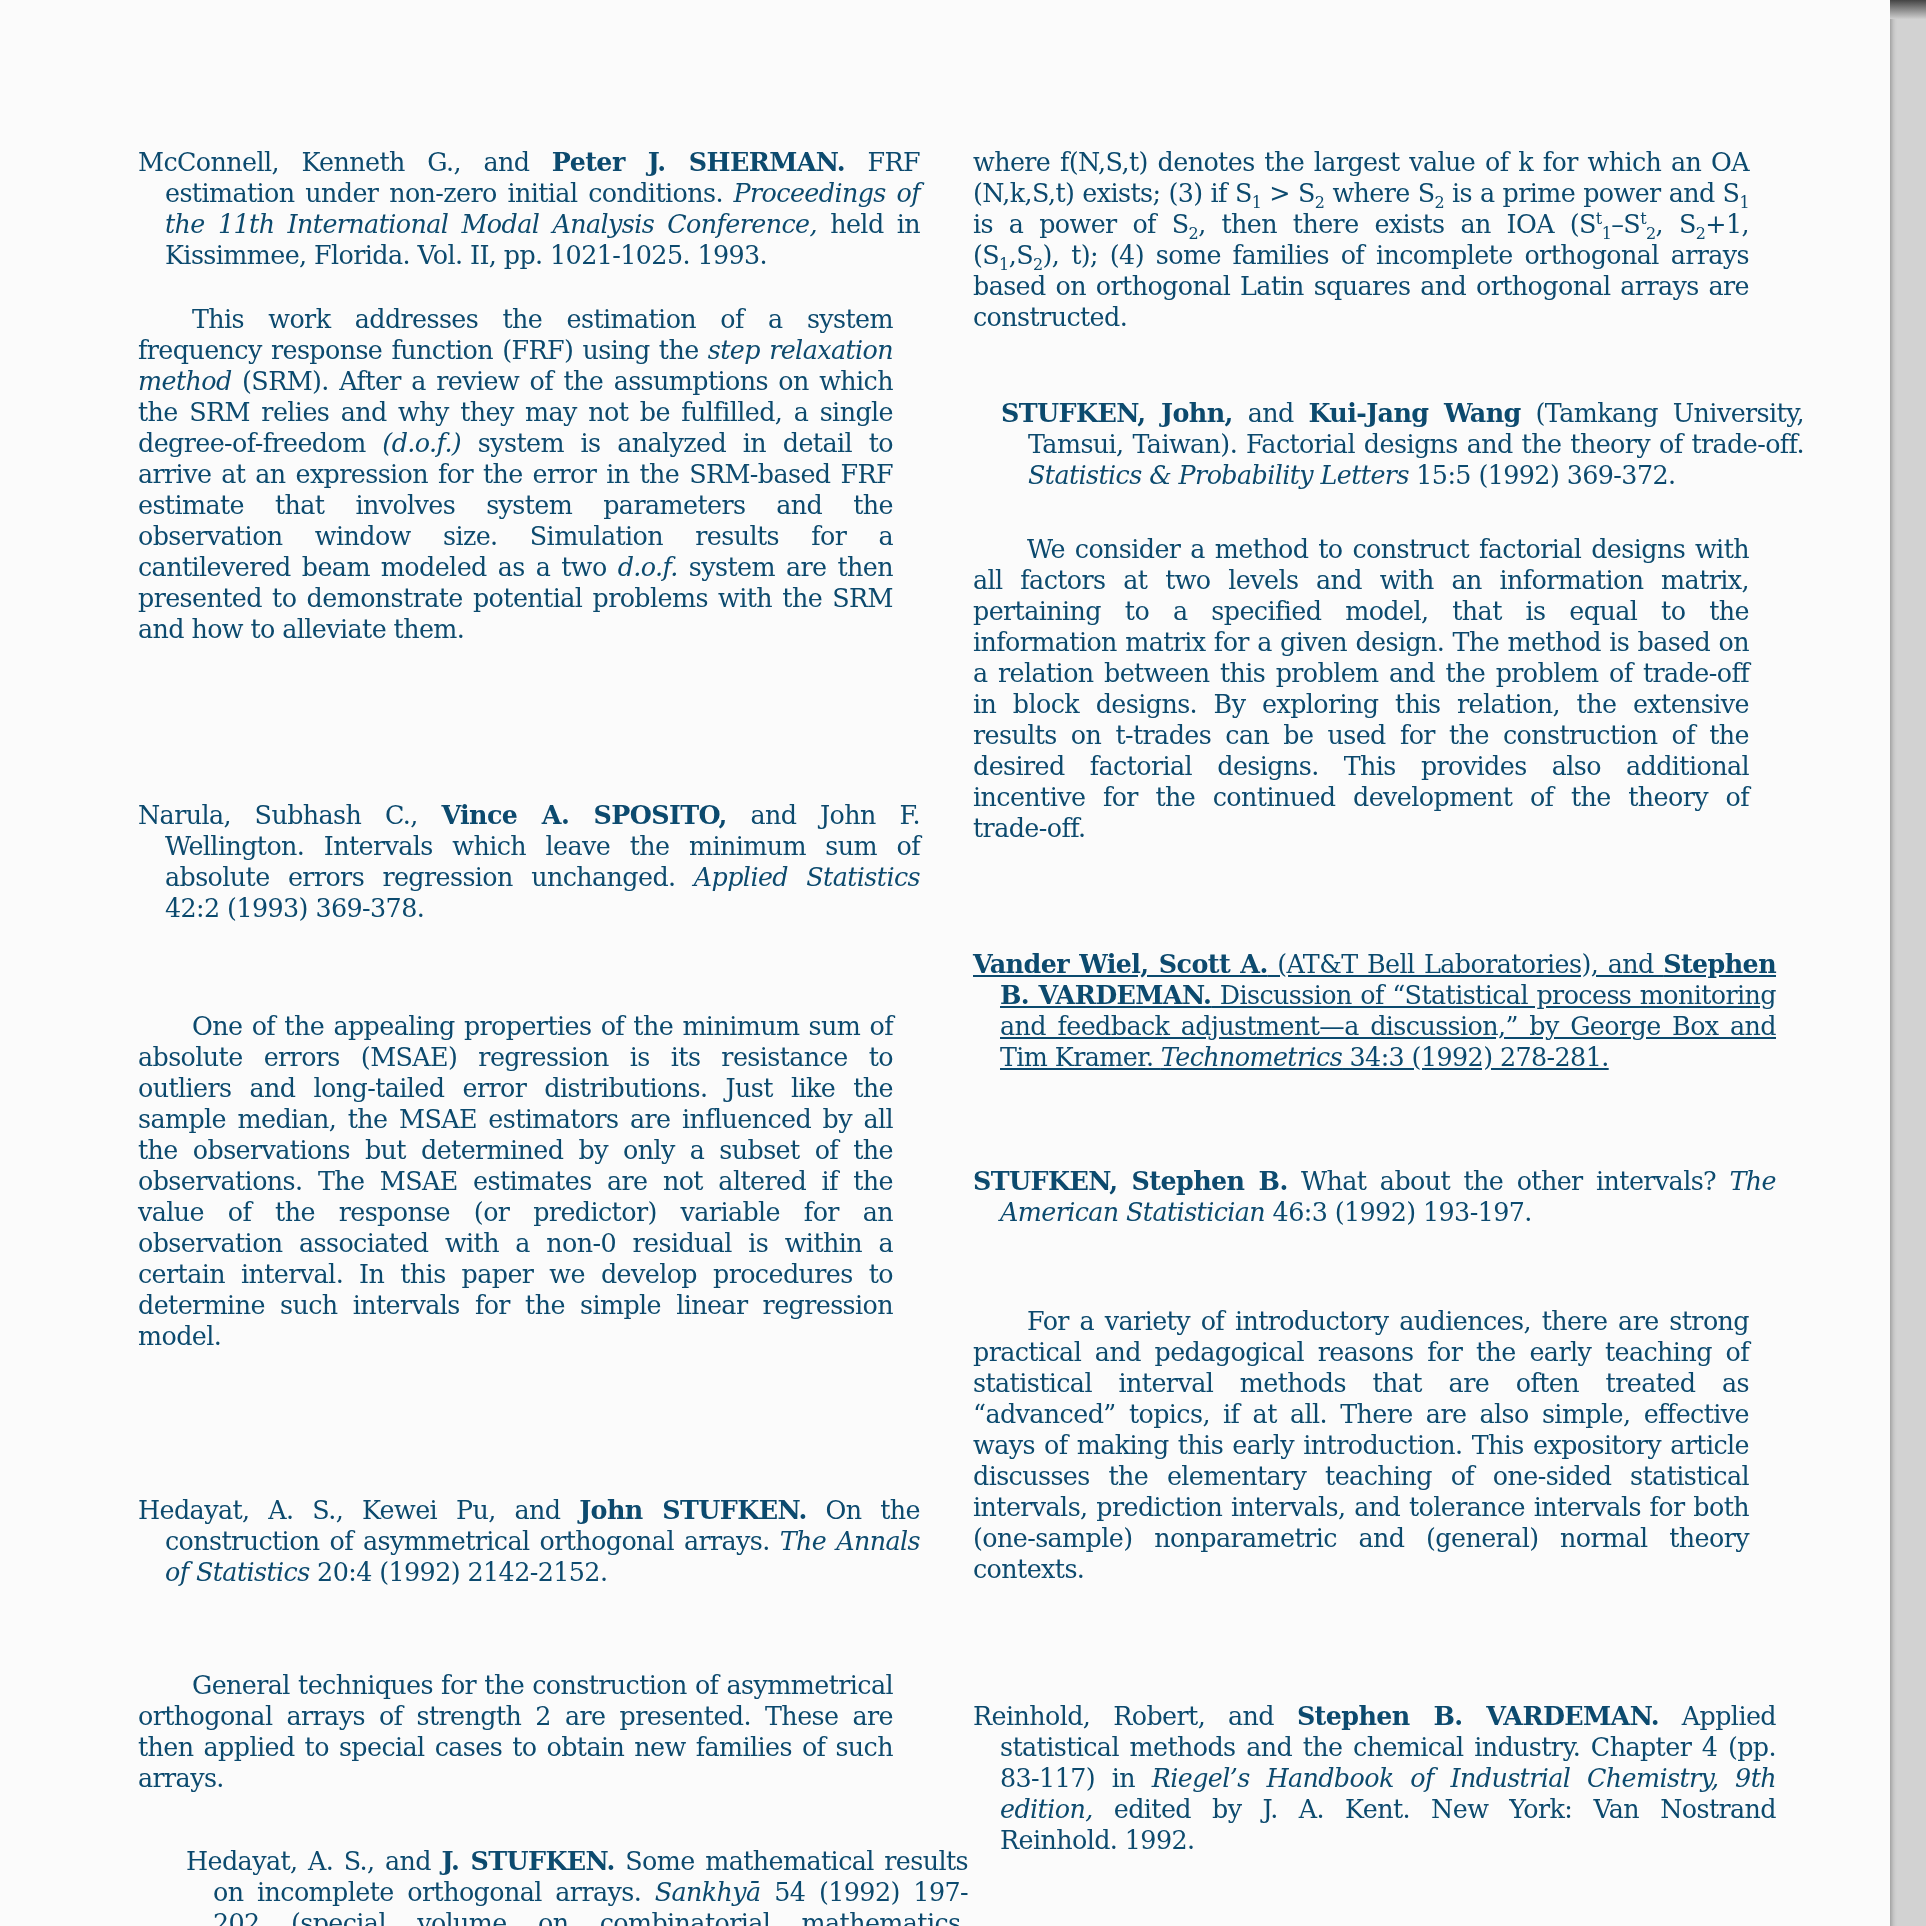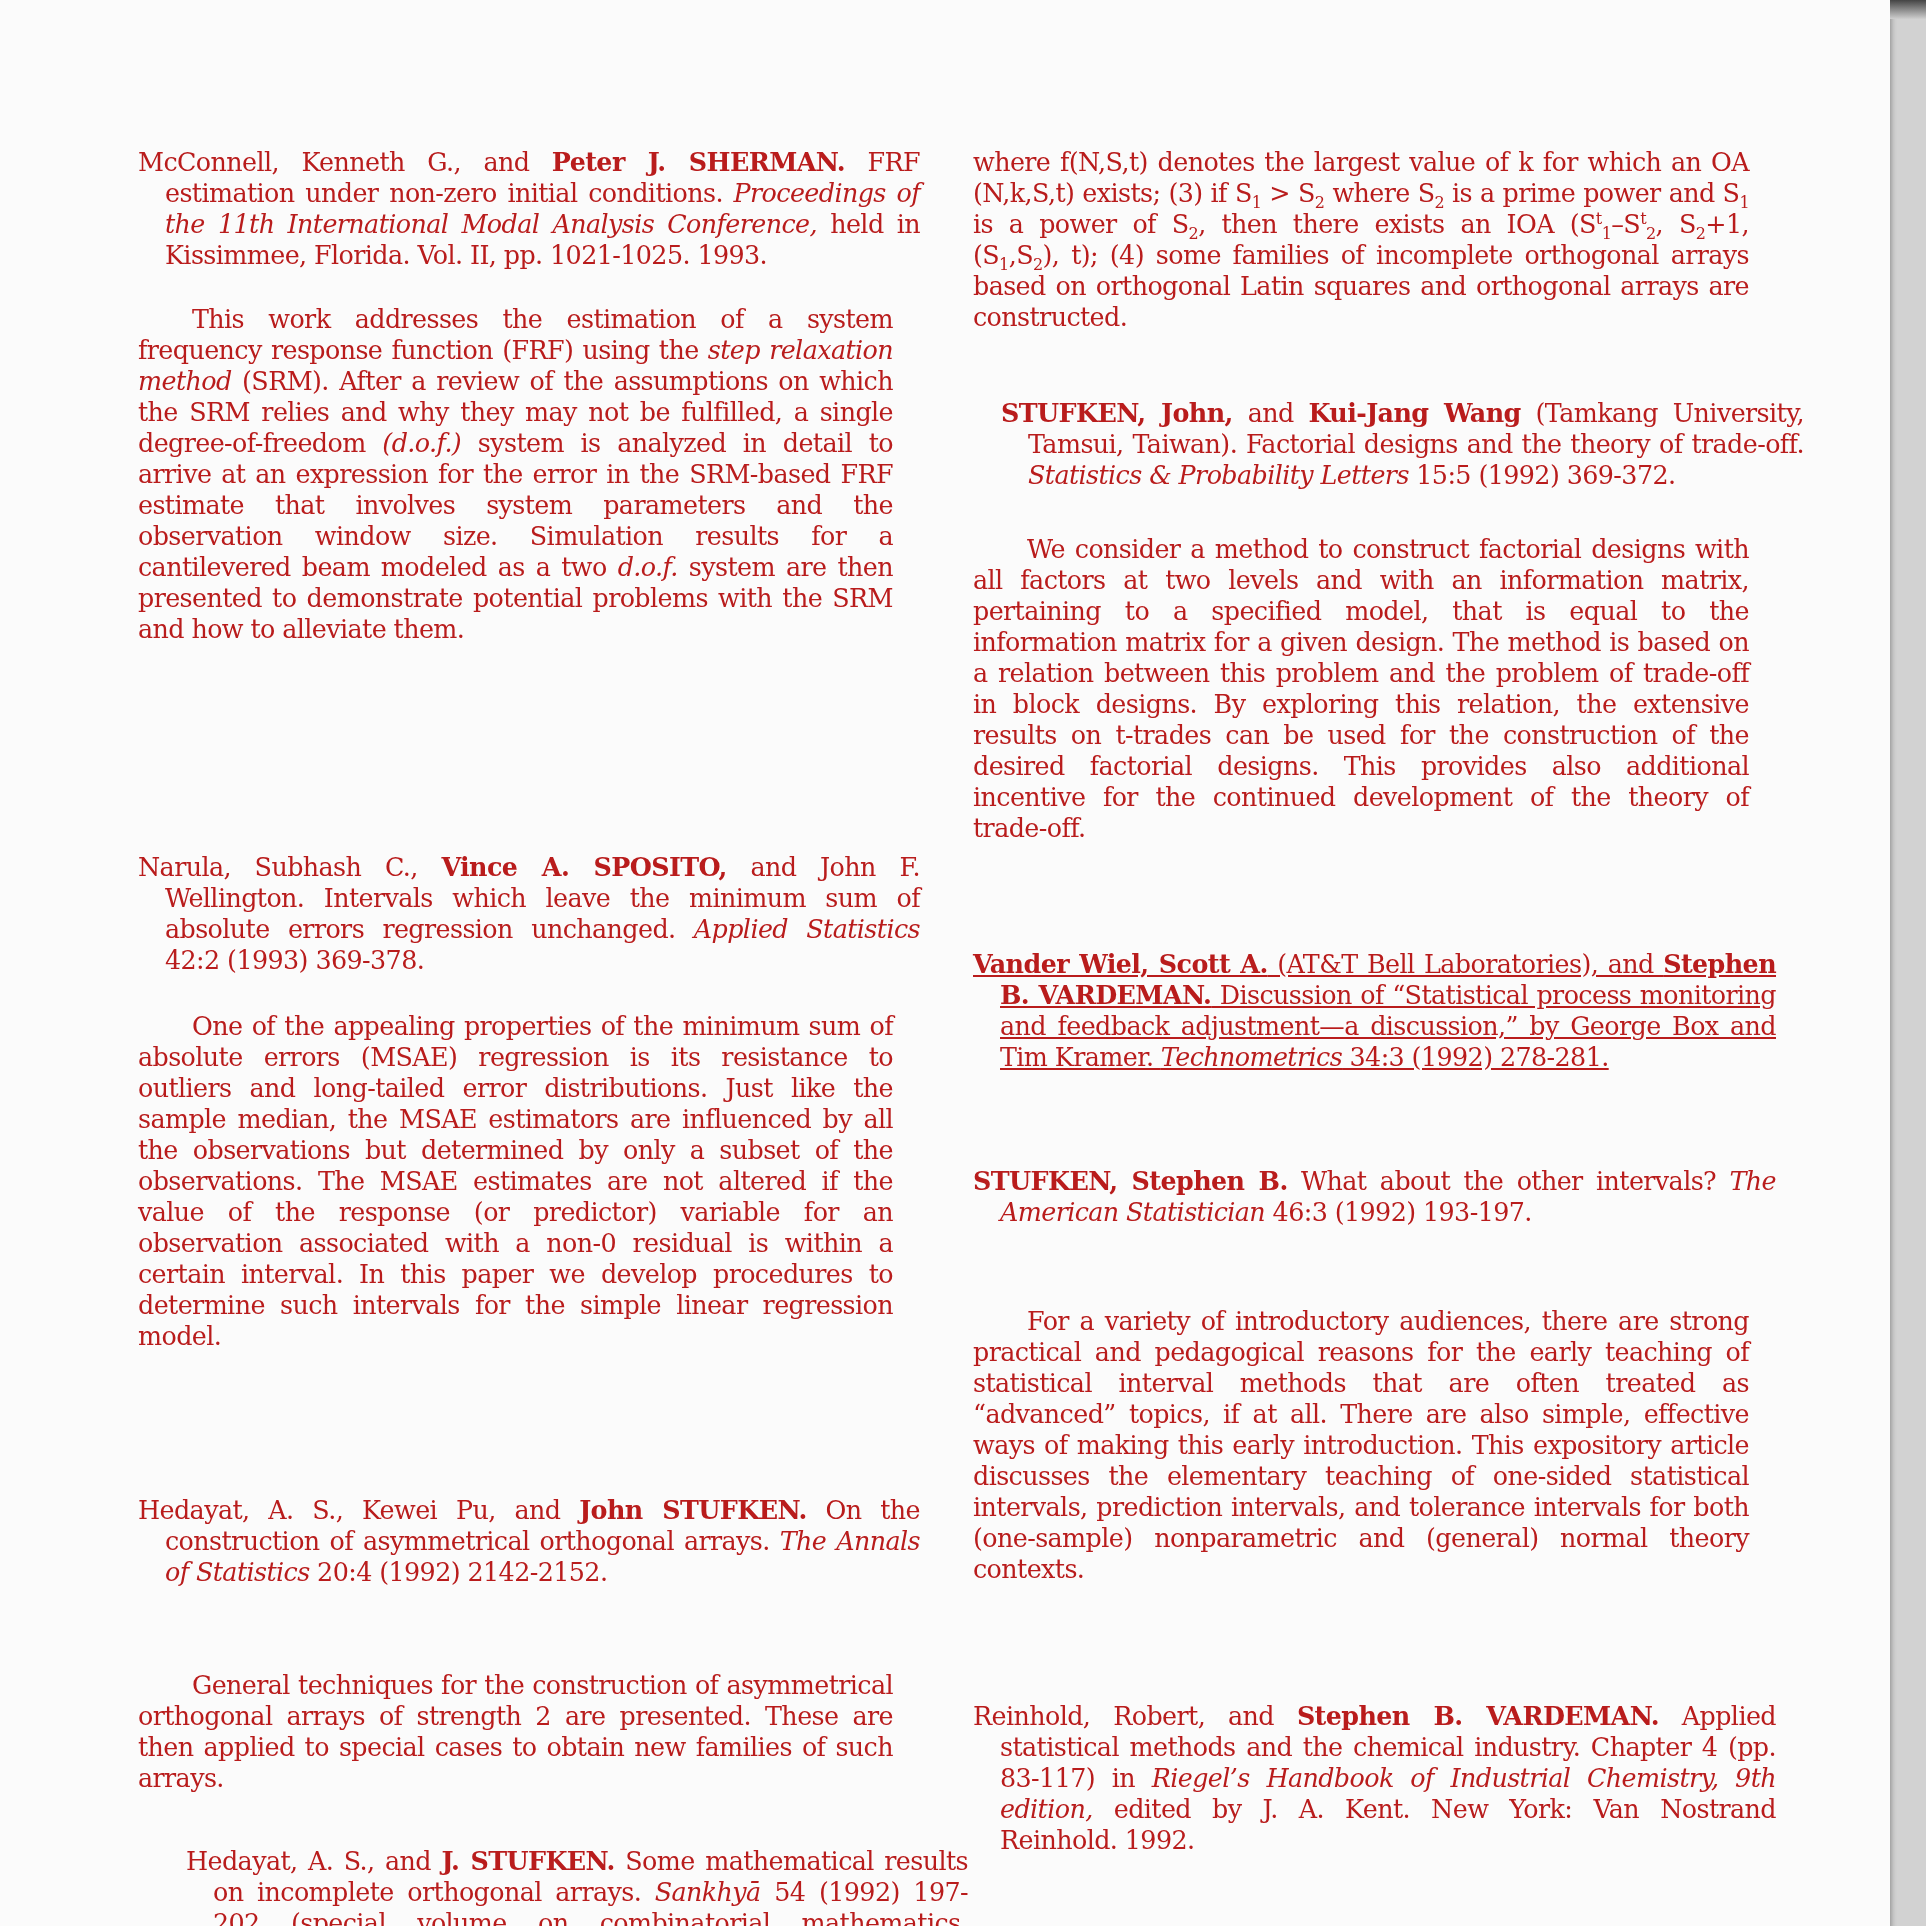--- a/index.html
+++ b/index.html
@@ -1,40 +1,40 @@
 <!DOCTYPE html>
 <html style="font-size:6.2px"><head>
 <meta charset="utf-8">
 <style>
   html, body { margin:0; padding:0; }
   body { width:1965px; height:2542px; position:relative; background:#d2d2d2; overflow:hidden; }
   .page { position:absolute; left:0; top:0; width:1890px; height:2542px; background:#fbfbfb;
           box-shadow: 2.3px 0 5.4px rgba(0,0,0,0.35); }
   .topshade { position:absolute; left:1890px; top:0; width:75px; height:19px; background:linear-gradient(#444,#cfcfcf); }
   .blk { position:absolute; font-family:"DejaVu Serif","Liberation Serif",serif; font-size:25.4px; line-height:31px;
-         color:#b91c1c; text-align:justify; letter-spacing:-0.6px; }
+         color:#0c4a6e; text-align:justify; letter-spacing:-0.6px; }
   .lc { left:138px; width:755px; }
   .rc { left:973px; width:776px; }
   .ref { padding-left:27px; text-indent:-27px; }
   .abs { text-indent:54px; }
   .b { font-weight:bold; }
   .i { font-style:italic; }
   sub, sup { font-size:16px; line-height:0; }
 </style>
 </head>
 <body>
 
 <div class="page"></div>
 <div class="topshade"></div>
 
 <div class="blk lc ref" style="top:147px;"><span>McConnell, Kenneth G., and </span><span class="b">Peter J. SHERMAN.</span><span> FRF estimation under non-zero initial conditions. </span><span class="i">Proceedings of the 11th International Modal Analysis Conference,</span><span> held in Kissimmee, Florida. Vol. II, pp. 1021-1025. 1993.</span></div>
 
 <div class="blk lc abs" style="top:304px;"><span>This work addresses the estimation of a system frequency response function (FRF) using the </span><span class="i">step relaxation method</span><span> (SRM). After a review of the assumptions on which the SRM relies and why they may not be fulfilled, a single degree-of-freedom </span><span class="i">(d.o.f.)</span><span> system is analyzed in detail to arrive at an expression for the error in the SRM-based FRF estimate that involves system parameters and the observation window size. Simulation results for a cantilevered beam modeled as a two </span><span class="i">d.o.f.</span><span> system are then presented to demonstrate potential problems with the SRM and how to alleviate them.</span></div>
 
-<div class="blk lc ref" style="top:852px;"><span>Narula, Subhash C., </span><span class="b">Vince A. SPOSITO,</span><span> and John F. Wellington.</span><span> Intervals which leave the minimum sum of absolute errors regression unchanged. </span><span class="i">Applied Statistics</span><span> 42:2 (1993) 369-378.</span></div>
+<div class="blk lc ref" style="top:800px;"><span>Narula, Subhash C., </span><span class="b">Vince A. SPOSITO,</span><span> and John F. Wellington.</span><span> Intervals which leave the minimum sum of absolute errors regression unchanged. </span><span class="i">Applied Statistics</span><span> 42:2 (1993) 369-378.</span></div>
 
 <div class="blk lc abs" style="top:1011px;">One of the appealing properties of the minimum sum of absolute errors (MSAE) regression is its resistance to outliers and long-tailed error distributions. Just like the sample median, the MSAE estimators are influenced by all the observations but determined by only a subset of the observations. The MSAE estimates are not altered if the value of the response (or predictor) variable for an observation associated with a non-0 residual is within a certain interval. In this paper we develop procedures to determine such intervals for the simple linear regression model.</div>
 
 <div class="blk lc ref" style="top:1495px;"><span>Hedayat, A. S., Kewei Pu, and </span><span class="b">John STUFKEN.</span><span> On the construction of asymmetrical orthogonal arrays. </span><span class="i">The Annals of Statistics</span><span> 20:4 (1992) 2142-2152.</span></div>
 
 <div class="blk lc abs" style="top:1670px;">General techniques for the construction of asymmetrical orthogonal arrays of strength 2 are presented. These are then applied to special cases to obtain new families of such arrays.</div>
 
 <div class="blk lc ref" style="top:1846px;margin-left:48px;"><span>Hedayat, A. S., and </span><span class="b">J. STUFKEN.</span><span> Some mathematical results on incomplete orthogonal arrays. </span><span class="i">Sankhyā</span><span> 54 (1992) 197-202 (special volume on combinatorial mathematics, dedicated to the memory of Raj Chandra Bose).</span></div>
 
 <div class="blk rc" style="top:147px;"><span>where f(N,S,t) denotes the largest value of k for which an OA (N,k,S,t) exists; (3) if S</span><sub>1</sub><span> &gt; S</span><sub>2</sub><span> where S</span><sub>2</sub><span> is a prime power and S</span><sub>1</sub><span> is a power of S</span><sub>2</sub><span>, then there exists an IOA (S</span><sup>t</sup><sub>1</sub><span>–S</span><sup>t</sup><sub>2</sub><span>, S</span><sub>2</sub><span>+1, (S</span><sub>1</sub><span>,S</span><sub>2</sub><span>), t); (4) some families of incomplete orthogonal arrays based on orthogonal Latin squares and orthogonal arrays are constructed.</span></div>

